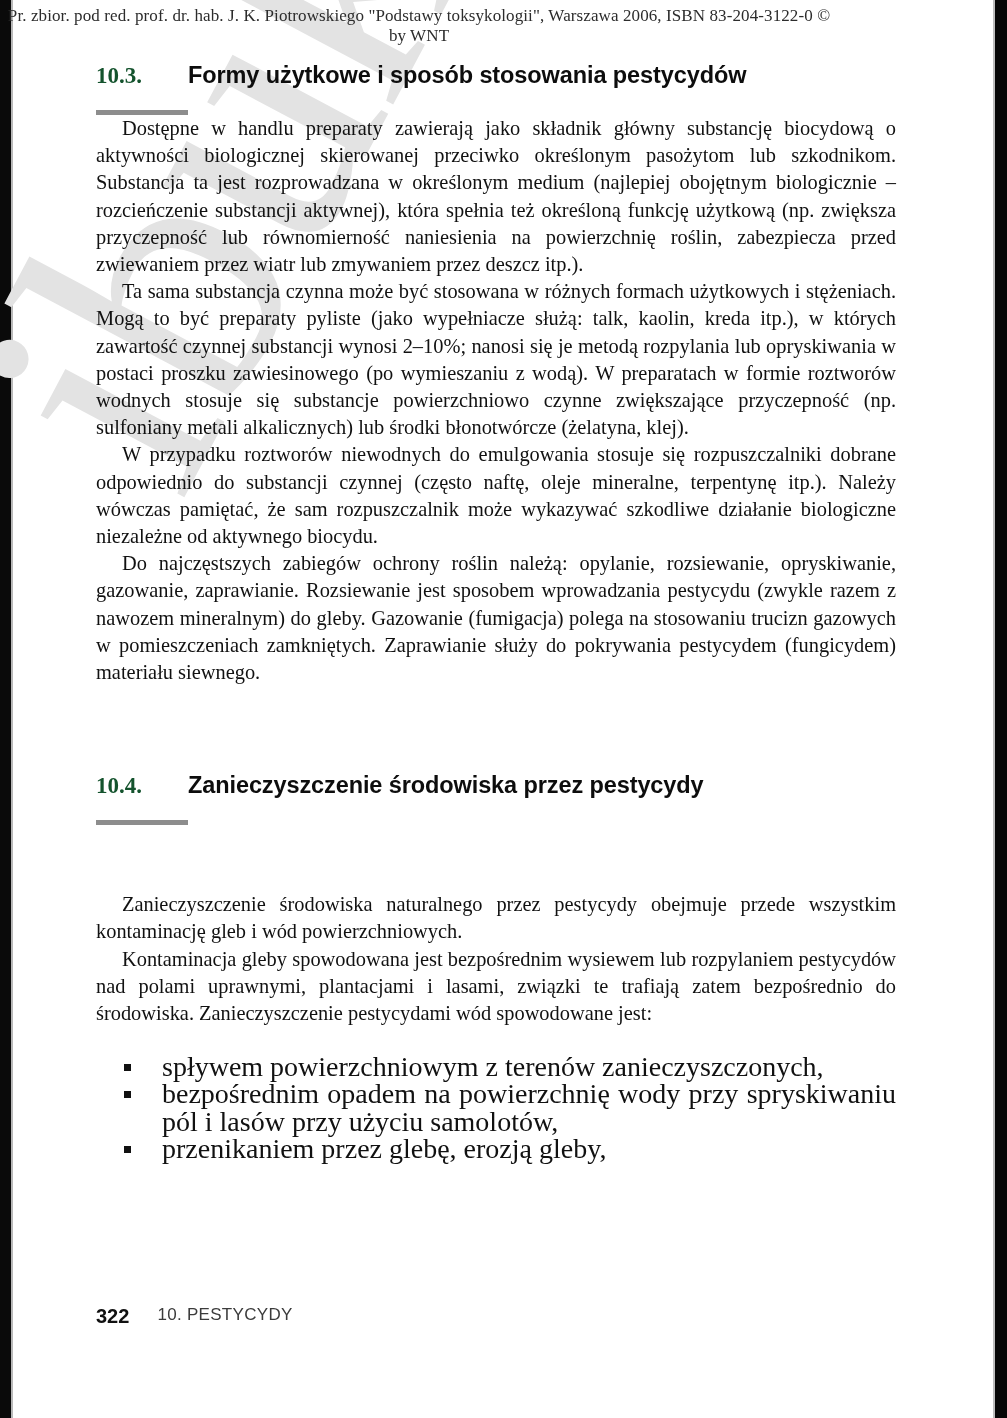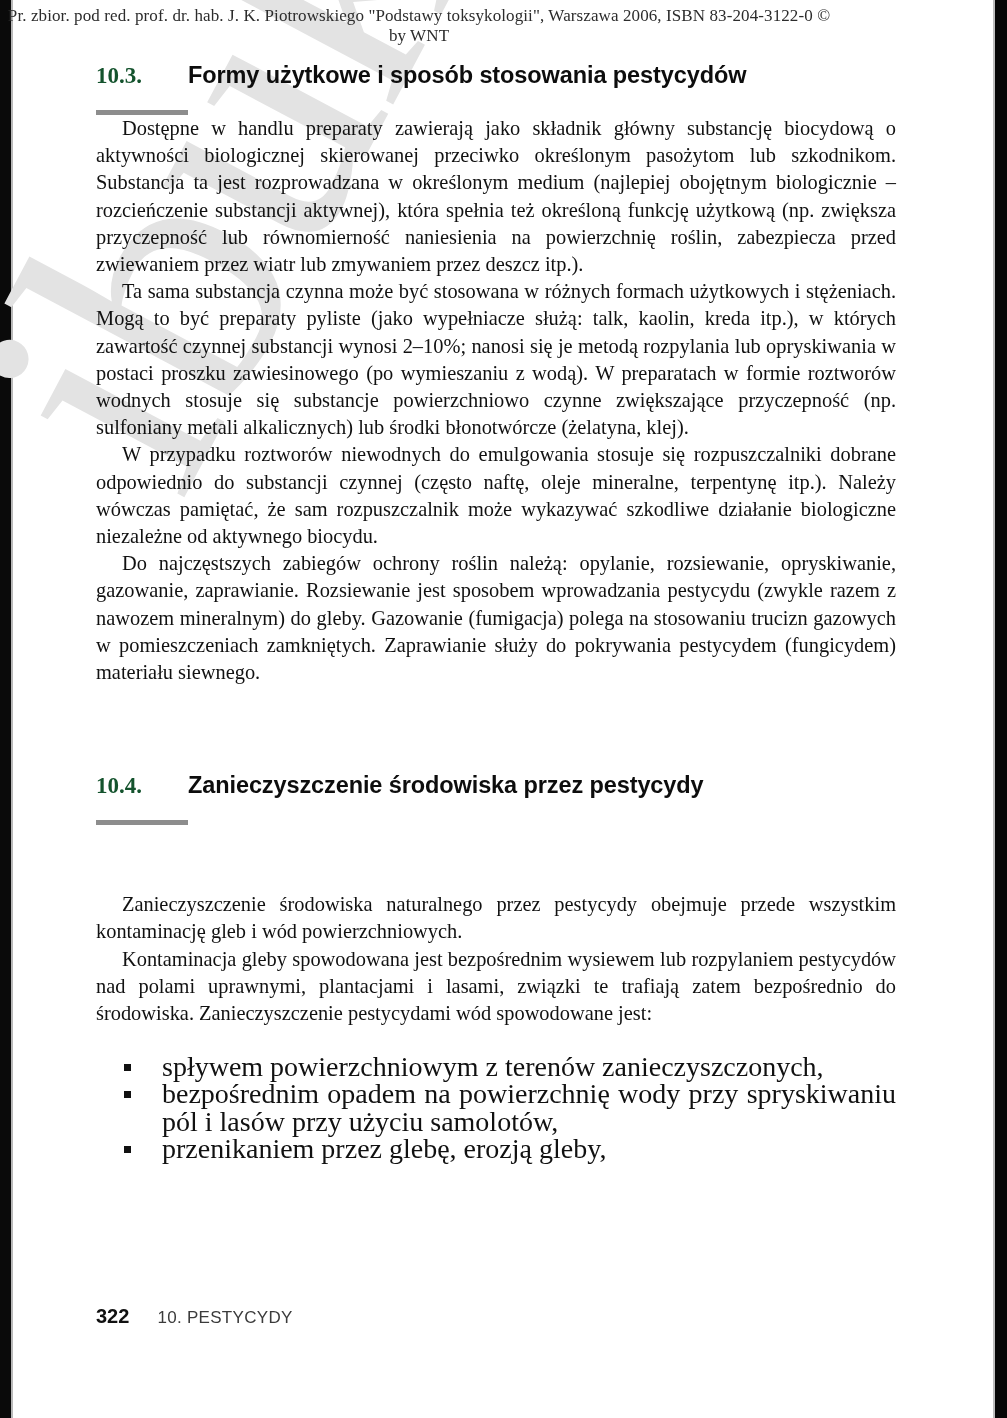--- a/index.html
+++ b/index.html
@@ -149,21 +149,21 @@
     width: 7px;
     height: 7px;
     background: #111;
   }
 
   .footer {
     position: absolute;
     left: 96px;
     top: 1305px;
     display: flex;
-    align-items: flex-end;
+    align-items: flex-start;
   }
   .folio {
     font-family: "Liberation Sans", "DejaVu Sans", sans-serif;
     font-weight: bold;
     font-size: 20px;
     color: #111;
     margin-right: 28px;
   }
   .footer-title {
     font-family: "Liberation Sans", "DejaVu Sans", sans-serif;

